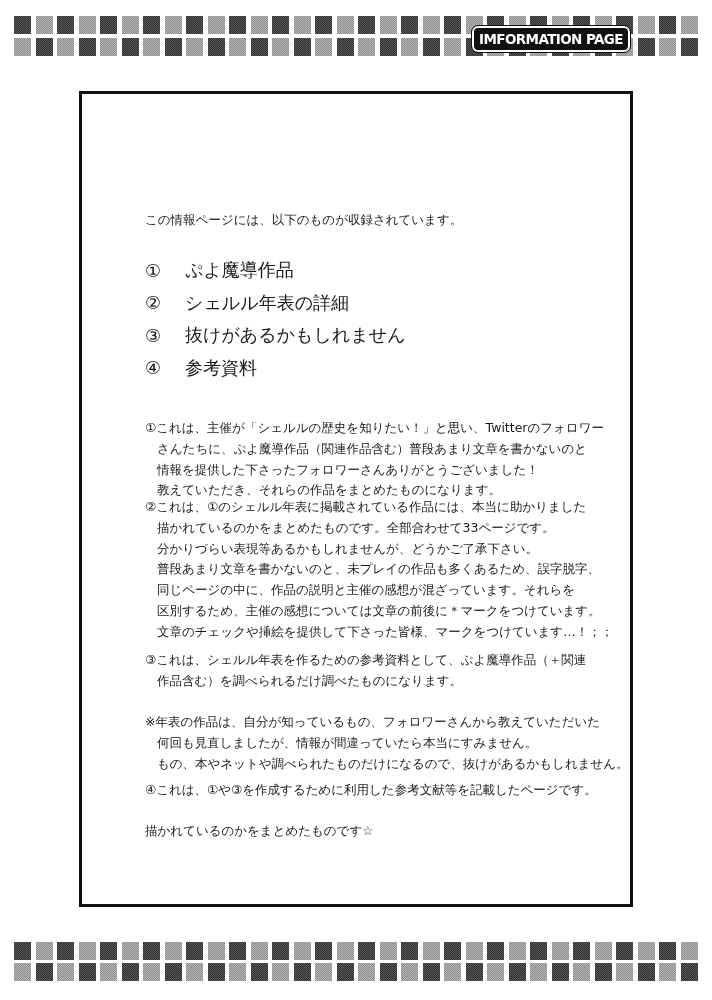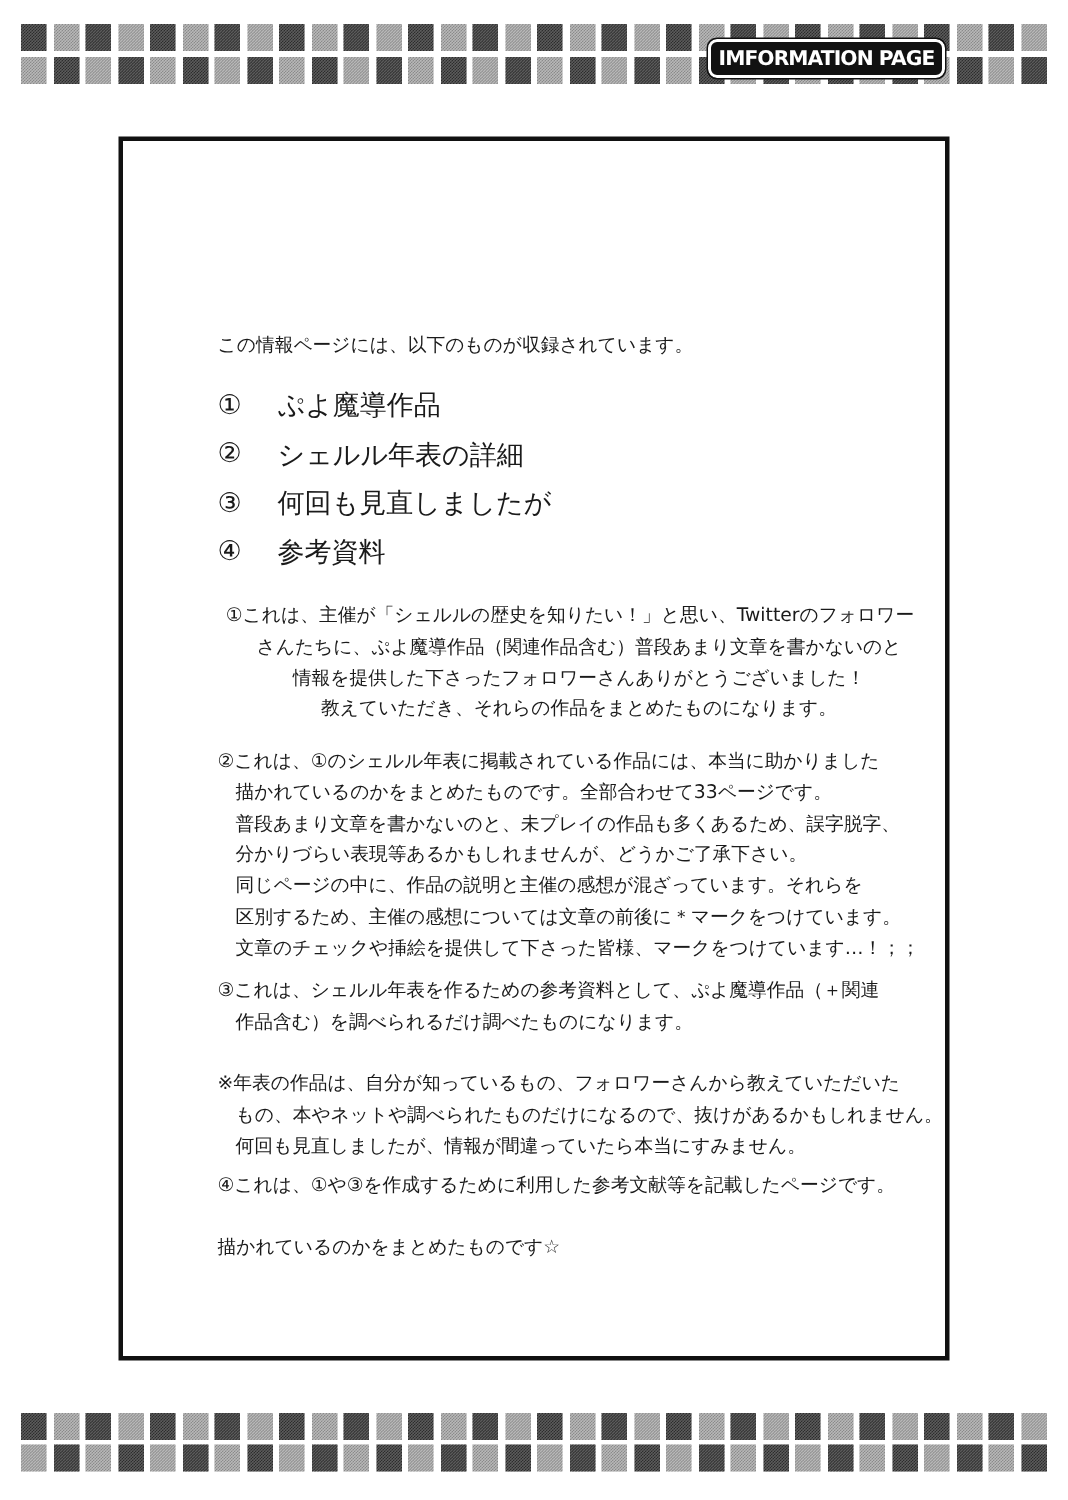--- a/index.html
+++ b/index.html
@@ -43,21 +43,21 @@
   }
   .frame {
     position: absolute; left: 79px; top: 91px; width: 548px; height: 810px;
     border: 3px solid #111;
   }
   .title {
     position: absolute; left: 0; right: 0; top: 57px; text-align: center;
     font-size: 20px; letter-spacing: 1px;
   }
   .intro {
-    position: absolute; left: 63px; top: 128px; font-size: 12.5px;
+    position: absolute; left: 63px; top: 118px; font-size: 12.5px;
   }
   .toc { position: absolute; left: 63px; top: 160px; }
   .toc-item { height: 32.5px; font-size: 18px; display: flex; align-items: center; }
   .toc-num { width: 40px; }
   .para {
     position: absolute; left: 63px; width: 470px;
     font-size: 12.5px; line-height: 20.8px;
   }
   .para .line { white-space: nowrap; }
   .para .indent { padding-left: 12px; }
@@ -145,54 +145,54 @@
     <div class="toc-item">
       <span class="toc-num">①</span>
       <span>ぷよ魔導作品</span>
     </div>
     <div class="toc-item">
       <span class="toc-num">②</span>
       <span>シェルル年表の詳細</span>
     </div>
     <div class="toc-item">
       <span class="toc-num">③</span>
-      <span>何回も見直しましたが</span>
+      <span>抜けがあるかもしれません</span>
     </div>
     <div class="toc-item">
       <span class="toc-num">④</span>
       <span>参考資料</span>
     </div>
   </div>
 
-  <div class="para" style="top:306px;text-align:center;">
+  <div class="para" style="top:324px;">
     <div class="line">①これは、主催が「シェルルの歴史を知りたい！」と思い、Twitterのフォロワー</div>
     <div class="line indent">さんたちに、ぷよ魔導作品（関連作品含む）普段あまり文章を書かないのと</div>
     <div class="line indent">情報を提供した下さったフォロワーさんありがとうございました！</div>
     <div class="line indent">教えていただき、それらの作品をまとめたものになります。</div>
   </div>
 
   <div class="para" style="top:403px;">
     <div class="line">②これは、①のシェルル年表に掲載されている作品には、本当に助かりました</div>
     <div class="line indent">描かれているのかをまとめたものです。全部合わせて33ページです。</div>
+    <div class="line indent">分かりづらい表現等あるかもしれませんが、どうかご了承下さい。</div>
     <div class="line indent">普段あまり文章を書かないのと、未プレイの作品も多くあるため、誤字脱字、</div>
-    <div class="line indent">分かりづらい表現等あるかもしれませんが、どうかご了承下さい。</div>
     <div class="line indent">同じページの中に、作品の説明と主催の感想が混ざっています。それらを</div>
     <div class="line indent">区別するため、主催の感想については文章の前後に＊マークをつけています。</div>
     <div class="line indent">文章のチェックや挿絵を提供して下さった皆様、マークをつけています…！；；</div>
   </div>
 
   <div class="para" style="top:556px;">
     <div class="line">③これは、シェルル年表を作るための参考資料として、ぷよ魔導作品（＋関連</div>
     <div class="line indent">作品含む）を調べられるだけ調べたものになります。</div>
   </div>
 
   <div class="para" style="top:618px;">
     <div class="line">※年表の作品は、自分が知っているもの、フォロワーさんから教えていただいた</div>
+    <div class="line indent">何回も見直しましたが、情報が間違っていたら本当にすみません。</div>
     <div class="line indent">もの、本やネットや調べられたものだけになるので、抜けがあるかもしれません。</div>
-    <div class="line indent">何回も見直しましたが、情報が間違っていたら本当にすみません。</div>
   </div>
 
   <div class="para" style="top:686px;">
     <div class="line">④これは、①や③を作成するために利用した参考文献等を記載したページです。</div>
   </div>
 
   <div class="para" style="top:727px;">
     <div class="line">描かれているのかをまとめたものです☆</div>
   </div>
 </div>

